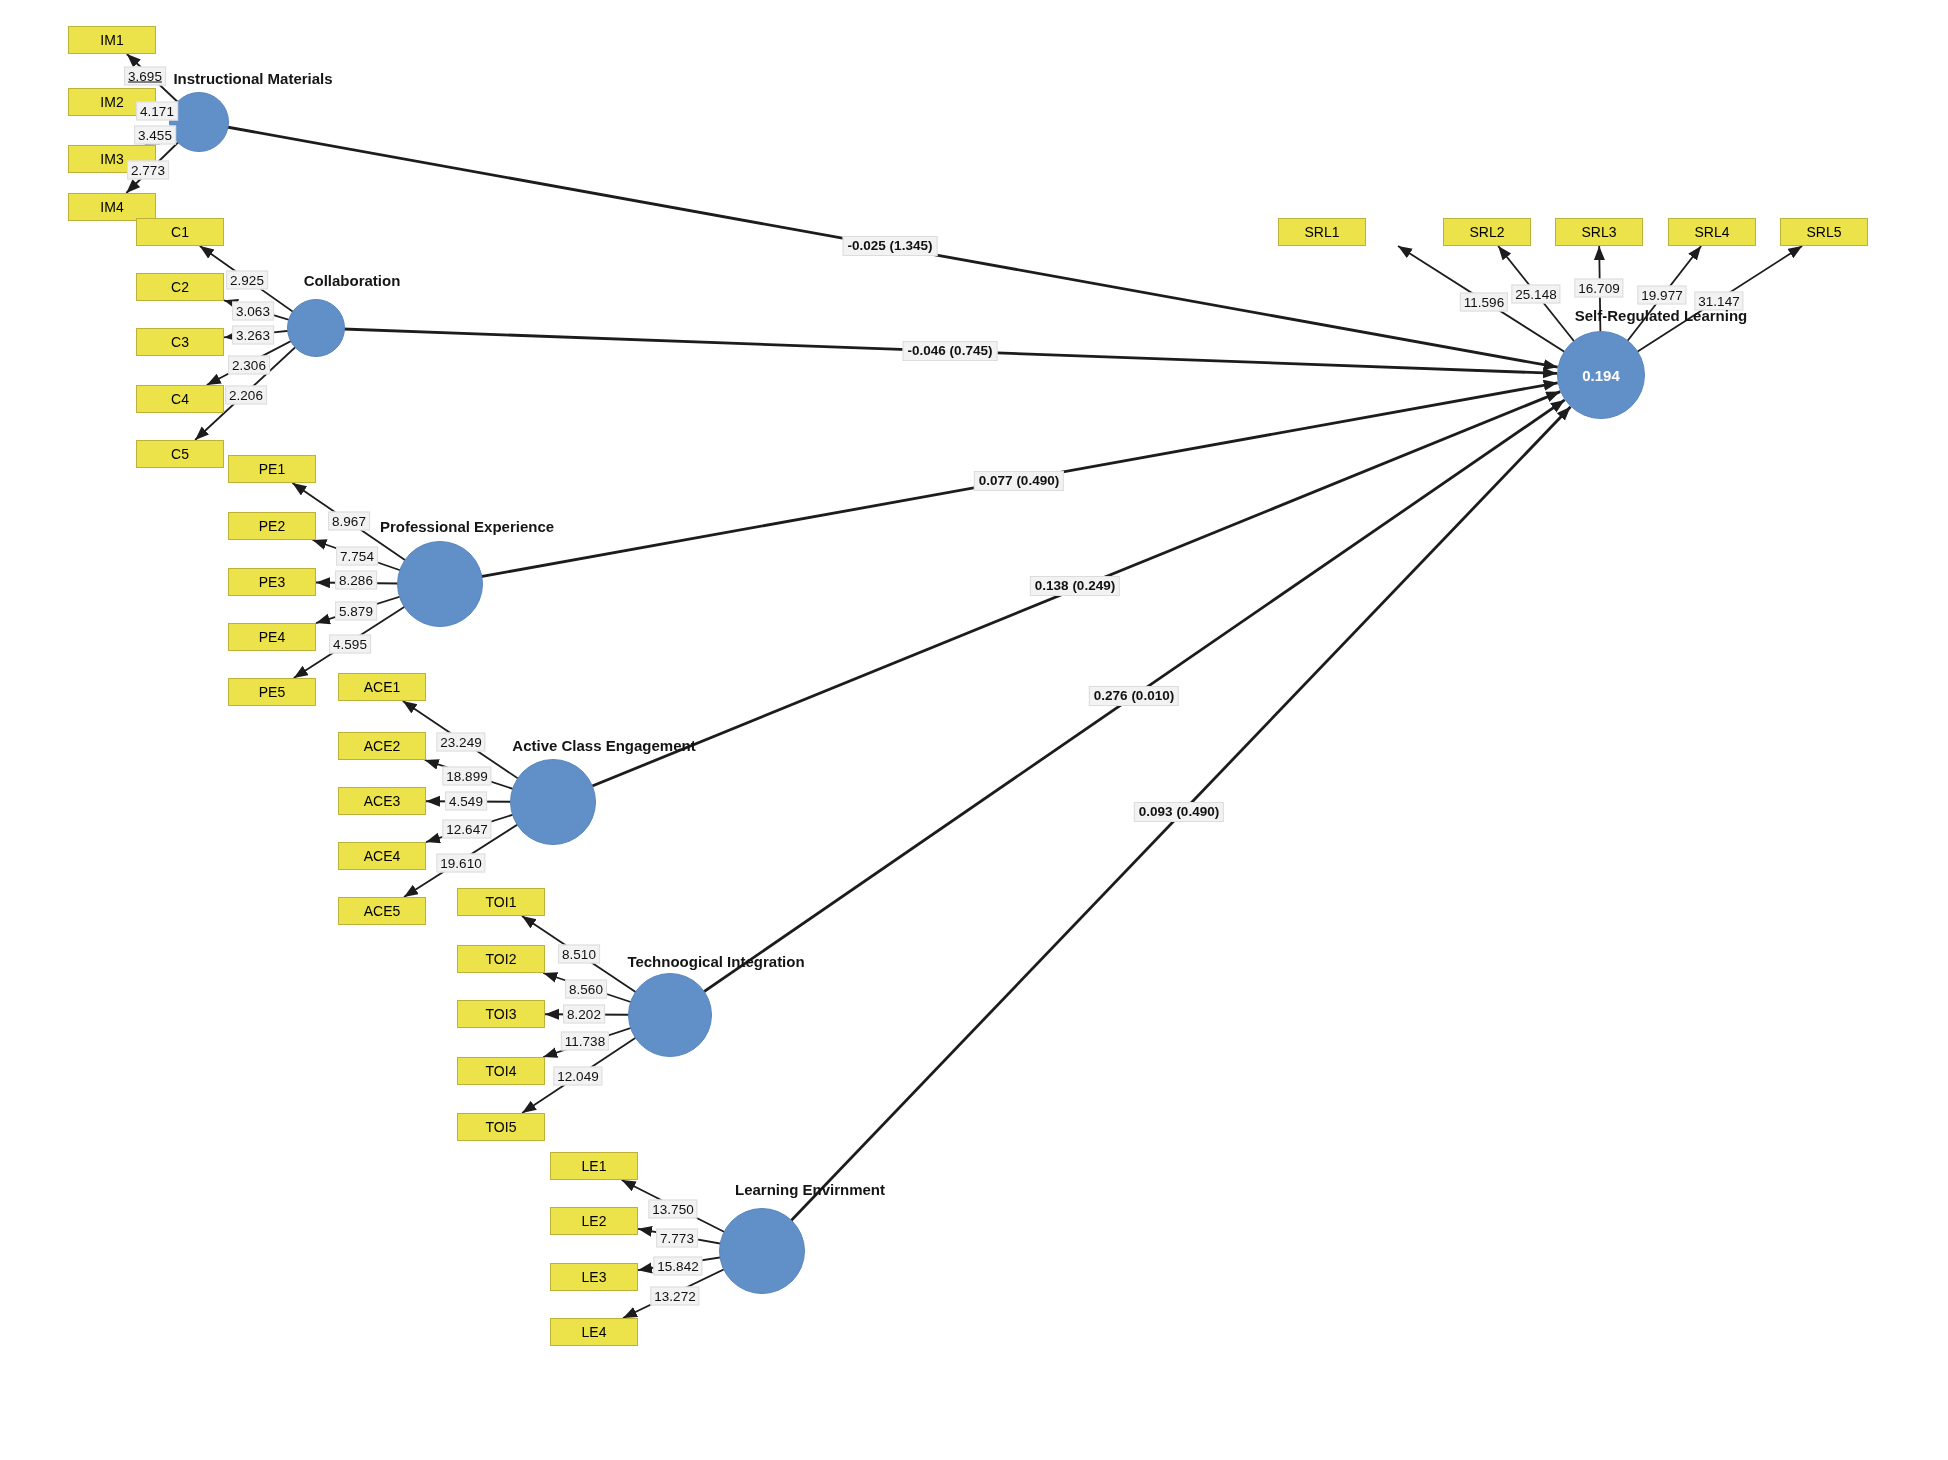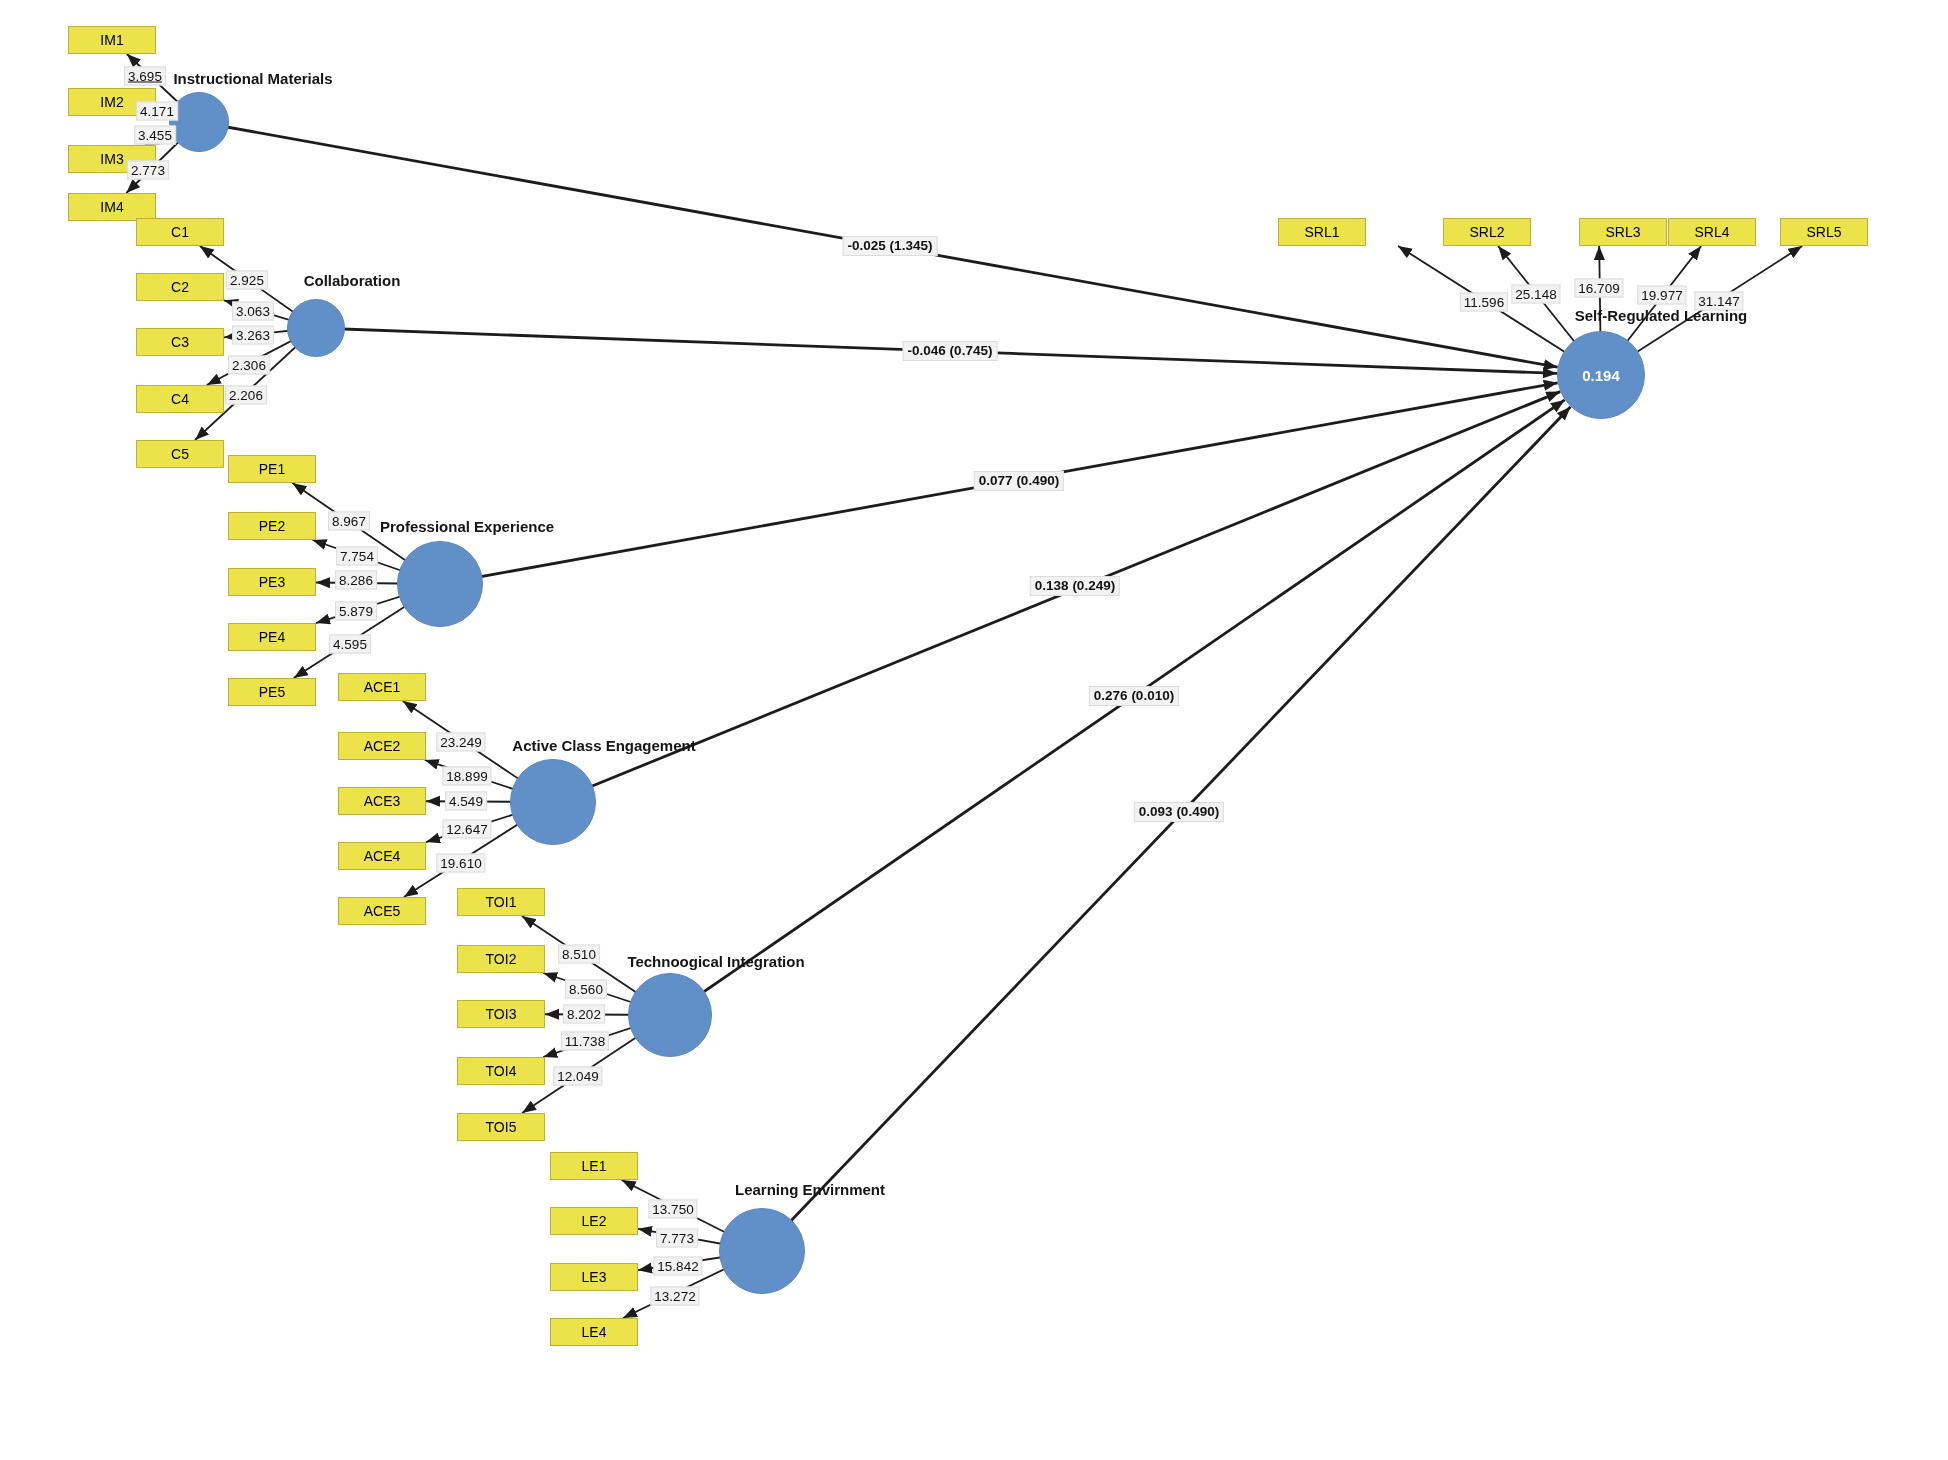--- a/index.html
+++ b/index.html
@@ -147,21 +147,21 @@
     <div class="ind-box" style="left: 550px; top: 1207px;">LE2</div>
     <div class="loading-label" style="left: 677px; top: 1238px;">7.773</div>
     <div class="ind-box" style="left: 550px; top: 1263px;">LE3</div>
     <div class="loading-label" style="left: 678px; top: 1266px;">15.842</div>
     <div class="ind-box" style="left: 550px; top: 1318px;">LE4</div>
     <div class="loading-label" style="left: 675px; top: 1296px;">13.272</div>
     <div class="ind-box" style="left: 1278px; top: 218px;">SRL1</div>
     <div class="loading-label" style="left: 1484px; top: 302px;">11.596</div>
     <div class="ind-box" style="left: 1443px; top: 218px;">SRL2</div>
     <div class="loading-label" style="left: 1536px; top: 294px;">25.148</div>
-    <div class="ind-box" style="left: 1555px; top: 218px; margin-left: 24px;">SRL3</div>
+    <div class="ind-box" style="left: 1555px; top: 218px;">SRL3</div>
     <div class="loading-label" style="left: 1599px; top: 288px;">16.709</div>
     <div class="ind-box" style="left: 1668px; top: 218px;">SRL4</div>
     <div class="loading-label" style="left: 1662px; top: 295px;">19.977</div>
     <div class="ind-box" style="left: 1780px; top: 218px;">SRL5</div>
     <div class="loading-label" style="left: 1719px; top: 301px;">31.147</div>
     <div class="path-label" style="left: 890px; top: 246px;">-0.025 (1.345)</div>
     <div class="path-label" style="left: 950px; top: 351px;">-0.046 (0.745)</div>
     <div class="path-label" style="left: 1019px; top: 481px;">0.077 (0.490)</div>
     <div class="path-label" style="left: 1075px; top: 586px;">0.138 (0.249)</div>
     <div class="path-label" style="left: 1134px; top: 696px;">0.276 (0.010)</div>

